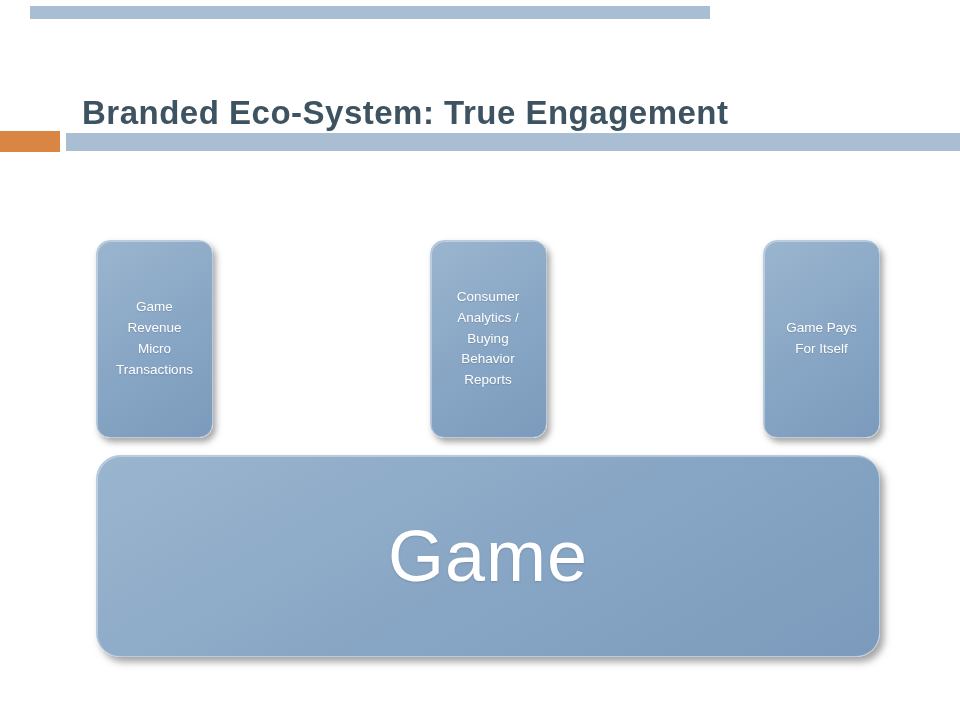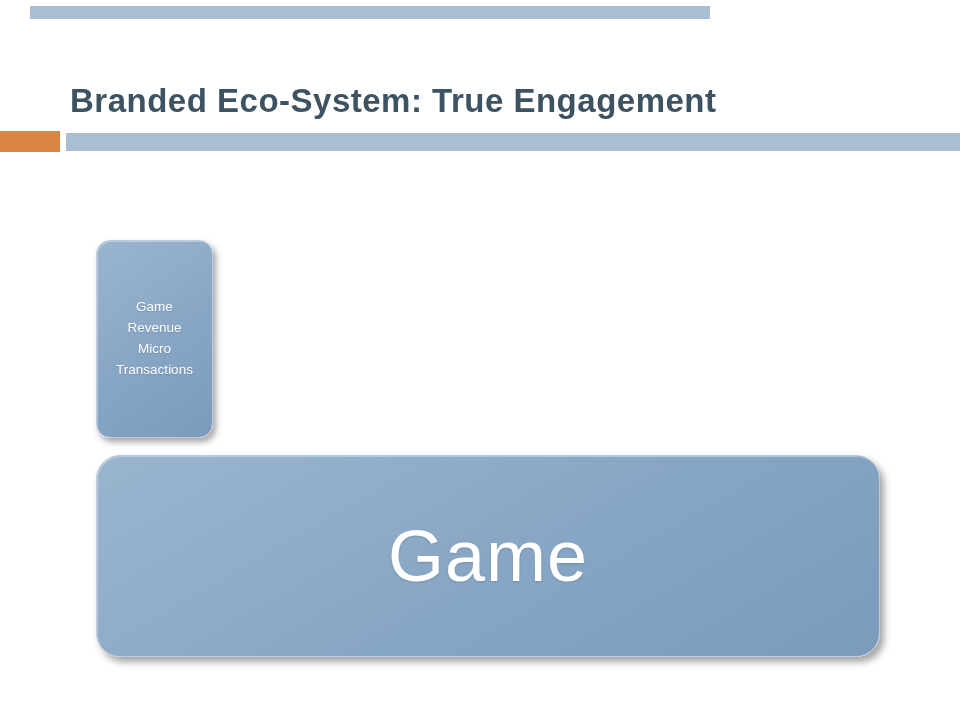--- a/index.html
+++ b/index.html
@@ -20,21 +20,21 @@
     left: 30px;
     top: 6px;
     width: 680px;
     height: 13px;
     background: var(--band-blue, #a9bed2);
   }
   .slide-title {
     position: absolute;
     left: 66px;
     top: 78px;
-    margin: 4px;
+    margin: 16px;
     font-size: 33px;
     font-weight: 700;
     letter-spacing: 0.5px;
     color: var(--title-text, #3e5361);
   }
   .accent-orange-block {
     position: absolute;
     left: 0;
     top: 131px;
     width: 60px;
@@ -114,19 +114,30 @@
   <div class="accent-orange-block"></div>
   <div class="title-underline-band"></div>
 
   <div class="cards-row">
     <div class="card">
       <span class="card-label">Game
 Revenue
 Micro
 Transactions</span>
     </div>
+    <div class="card">
+      <span class="card-label">Consumer
+Analytics /
+Buying
+Behavior
+Reports</span>
+    </div>
+    <div class="card">
+      <span class="card-label">Game Pays
+For Itself</span>
+    </div>
   </div>
 
   <div class="game-box">
     <span class="game-label">Game</span>
   </div>
 
 </div>
 
 </body></html>

